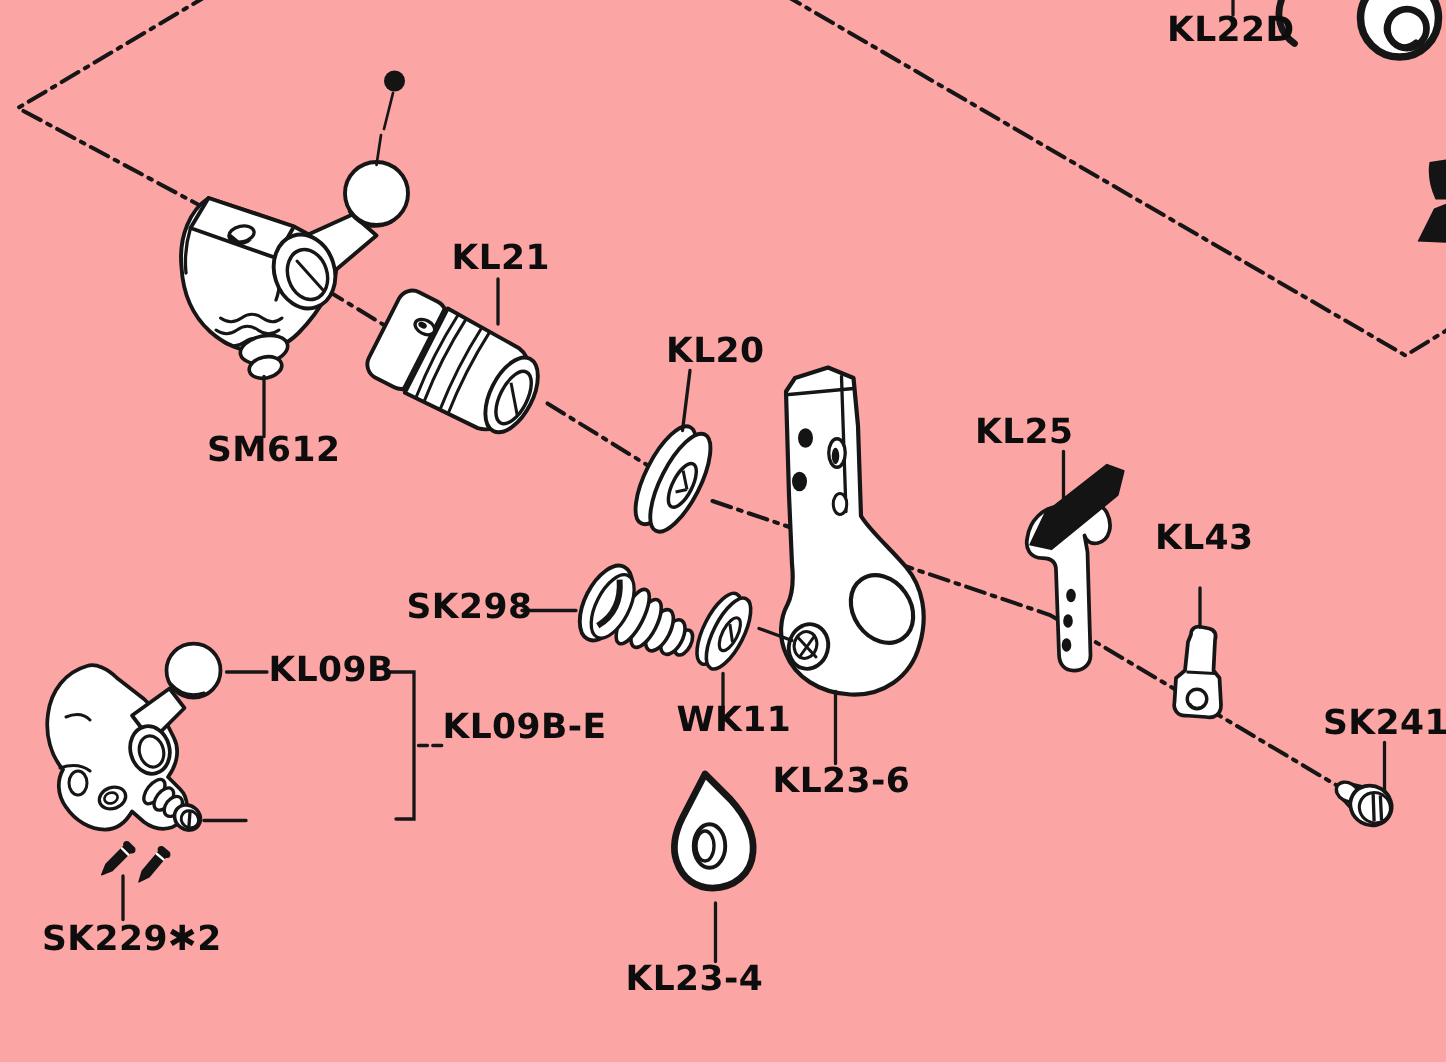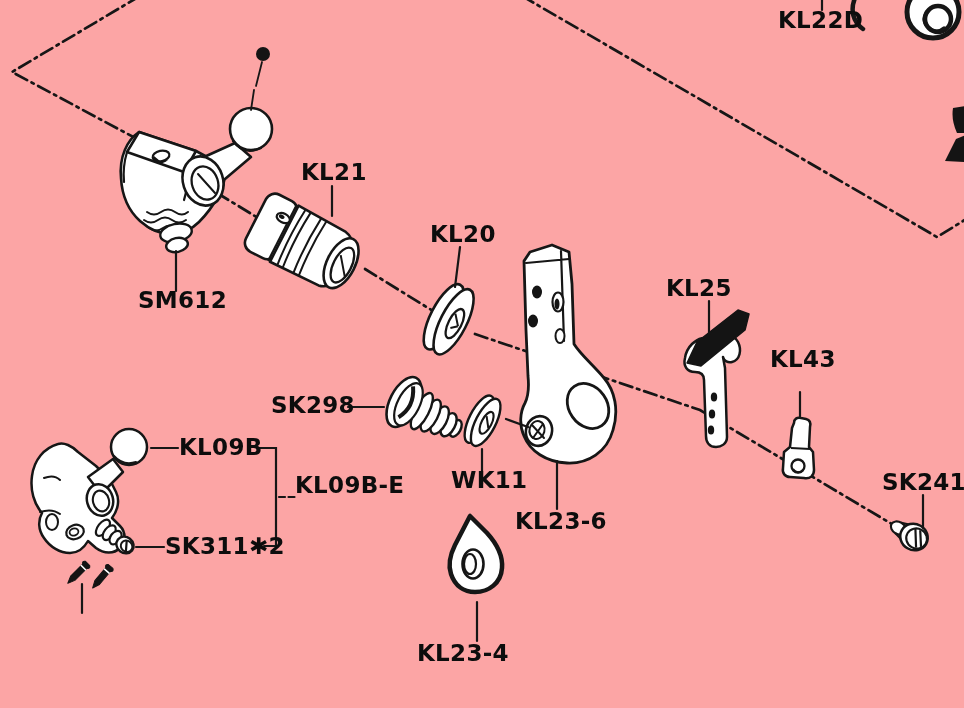--- a/index.html
+++ b/index.html
@@ -207,26 +207,26 @@
       <path d="M151,448 L178,448"></path>
       <path d="M258,448 L276,448 L276,546 L264,546"></path>
       <path d="M279,497 L297,497" stroke-dasharray="6 3.5"></path>
       <path d="M136,547 L164,547"></path>
     </g>
   </g>
 </svg>
 
 <div class="lbl" style="left:778px;top:8px">KL22D</div>
 <div class="lbl" style="left:301px;top:160px">KL21</div>
-<div class="lbl" style="left:430px;top:222px">KL20</div>
+<div class="lbl" style="left:444px;top:222px">KL20</div>
 <div class="lbl" style="left:138px;top:288px">SM612</div>
-<div class="lbl" style="left:666px;top:276px">KL25</div>
+<div class="lbl" style="left:650px;top:276px">KL25</div>
 <div class="lbl" style="left:770px;top:347px">KL43</div>
 <div class="lbl" style="left:882px;top:470px">SK241</div>
 <div class="lbl" style="left:271px;top:393px">SK298</div>
 <div class="lbl" style="left:179px;top:435px">KL09B</div>
 <div class="lbl" style="left:295px;top:473px">KL09B-E</div>
-<div class="lbl" style="left:165px;top:534px">SK311✱2</div>
+<div class="lbl" style="left:28px;top:614px">SK229✱2</div>
 <div class="lbl" style="left:451px;top:468px">WK11</div>
 <div class="lbl" style="left:515px;top:509px">KL23-6</div>
 <div class="lbl" style="left:417px;top:641px">KL23-4</div>
 
 </div>
 
 </body></html>

